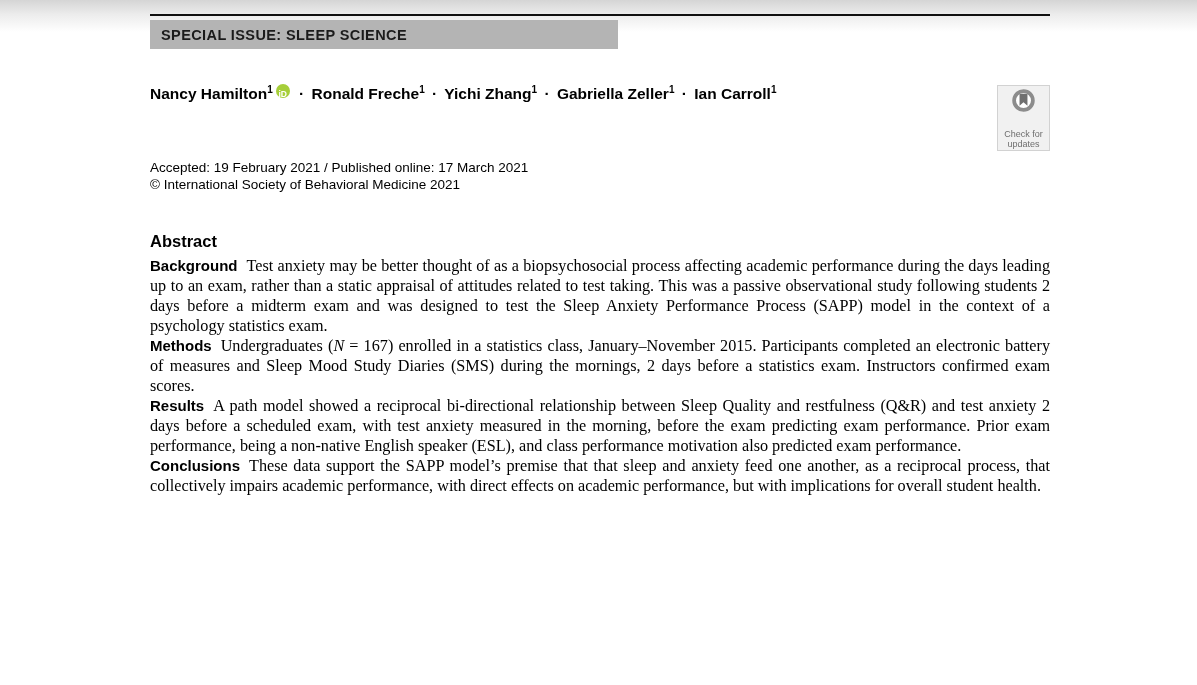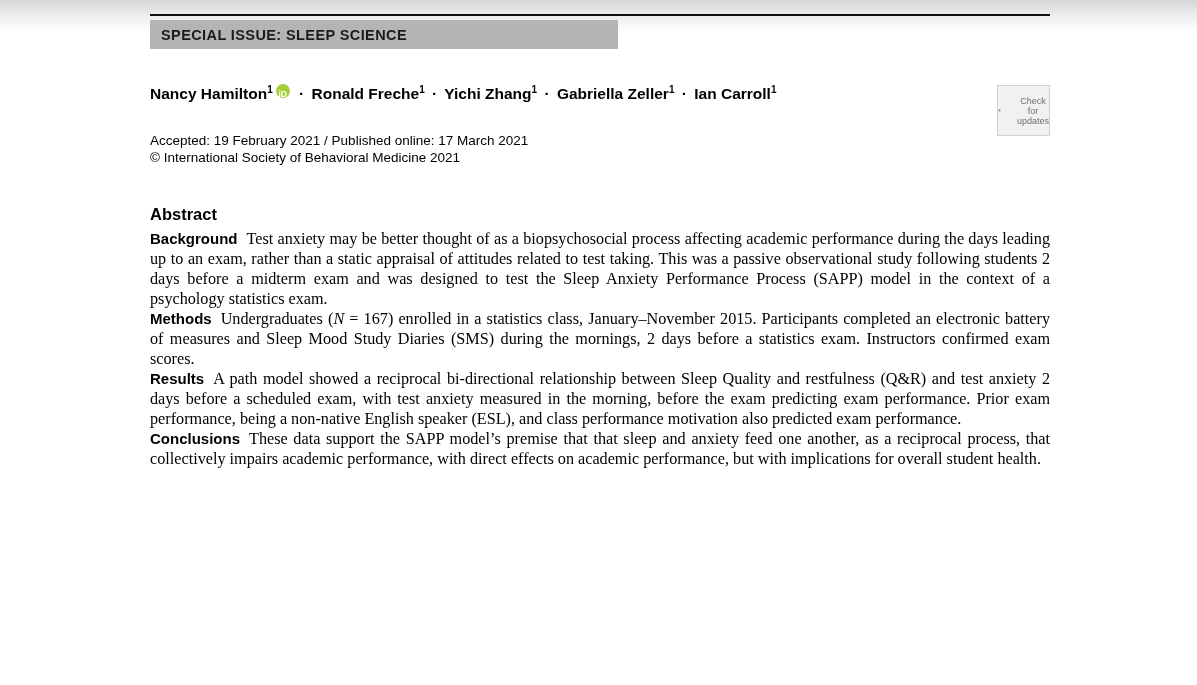--- a/index.html
+++ b/index.html
@@ -19,40 +19,40 @@
   .content{position:absolute;left:150px;top:0;width:900px;}
   .journal-head{padding-top:25px;font-size:13.5px;line-height:16.5px;}
   .journal-head .doi{cursor:pointer;}
   .rule{margin-top:14px;border-top:2.5px solid #101010;}
   .banner{
     margin-top:4px;width:468px;height:29px;background:var(--banner-bg);
     display:flex;align-items:center;padding-left:11px;
     font-weight:bold;font-size:14.5px;letter-spacing:0.4px;color:#1b1b1b;
   }
   .badge{
-    position:absolute;top:85px;right:0;width:53px;height:51px;
+    position:absolute;top:85px;right:0;width:53px;height:66px;
     background:var(--badge-bg);border:1px solid var(--badge-border);
-    display:flex;flex-direction:row;align-items:center;justify-content:center;
+    display:flex;flex-direction:column;align-items:center;justify-content:center;
     gap:16px;cursor:pointer;
   }
   .badge-text{font-size:9px;line-height:10px;color:var(--badge-text);text-align:center;}
   h1.title{
     margin:46px 0 0;font-size:28px;line-height:33px;font-weight:bold;
     letter-spacing:-0.2px;
   }
   .authors{margin-top:31px;font-size:15.5px;font-weight:bold;line-height:20px;}
   .authors sup{font-size:10px;font-weight:bold;}
   .sep{margin:0 3px;}
   .orcid{
     display:inline-flex;width:14px;height:14px;border-radius:50%;
     background:var(--orcid-green);color:#ffffff;font-size:8.5px;font-weight:bold;
     align-items:flex-start;justify-content:center;vertical-align:2px;margin:0 2px 0 3px;
     cursor:pointer;
   }
-  .dates{margin-top:29px;font-size:13.5px;line-height:16.5px;}
+  .dates{margin-top:56px;font-size:13.5px;line-height:16.5px;}
   h2.abstract-h{margin:39px 0 0;font-size:16.5px;line-height:19px;font-weight:bold;}
   .abstract-body{margin-top:5px;}
   p.sec{
     margin:0;font-family:"Liberation Serif",serif;font-size:16.2px;
     line-height:20px;text-align:justify;
   }
   p.sec .lbl{
     font-family:"Liberation Sans",sans-serif;font-weight:bold;font-size:15px;
     margin-right:9px;
   }

